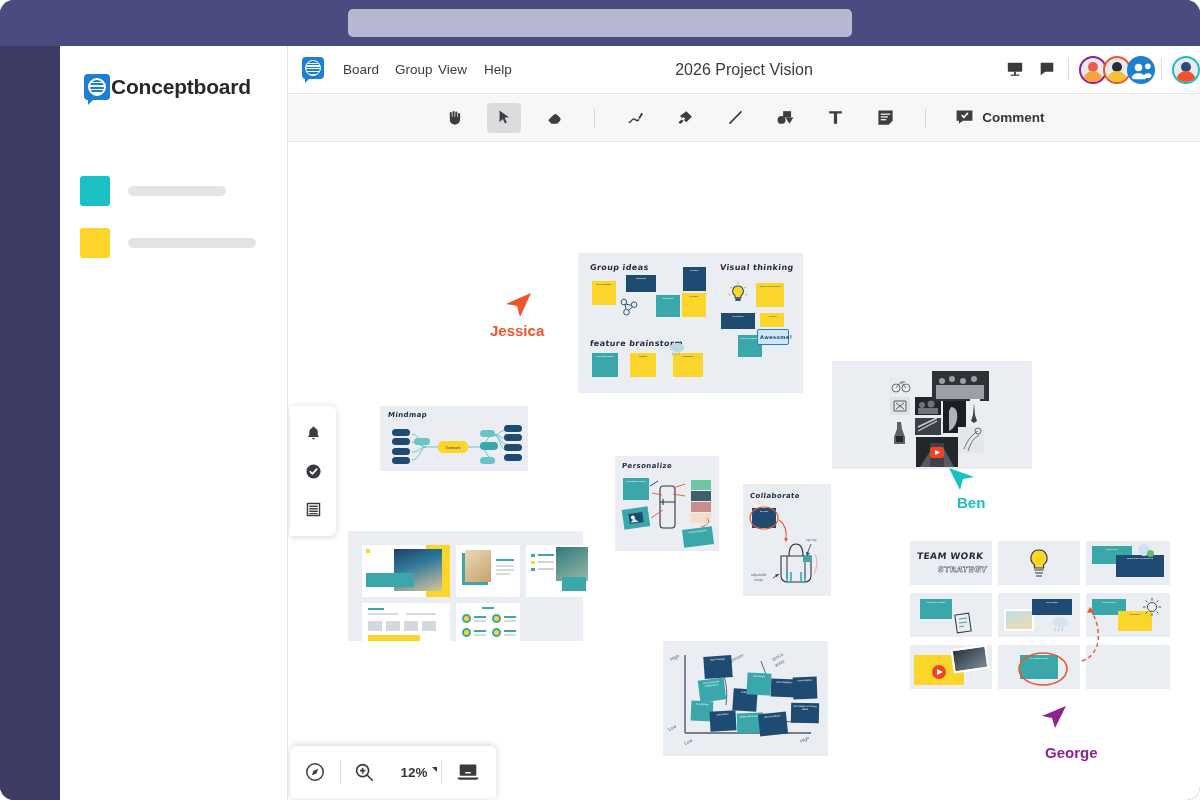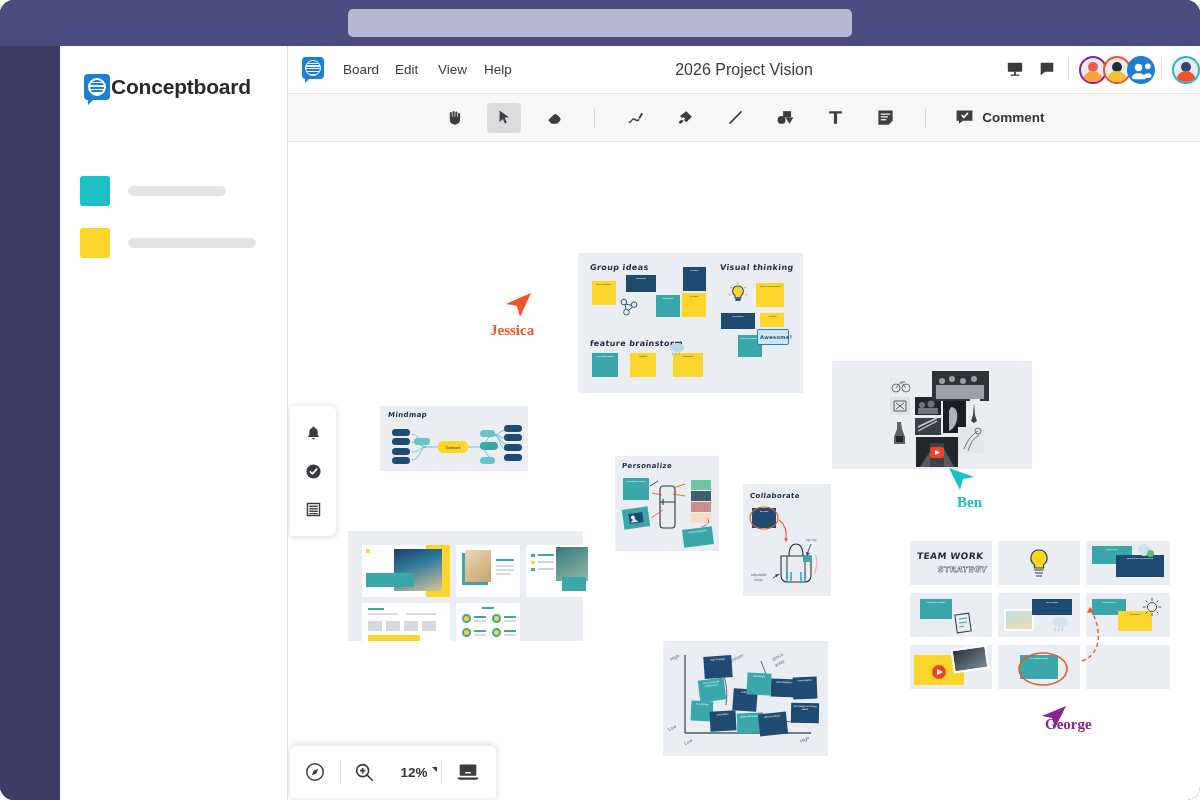--- a/index.html
+++ b/index.html
@@ -145,21 +145,21 @@
   .zb-sep { width: 1px; height: 24px; background: #dddde0; }
   #zoom-value { font-size: 13.5px; font-weight: bold; color: #35363a; }
 
   
   .board { position: absolute; background: #eaeef3; }
   .note { position: absolute; }
   .hand { font-family: "DejaVu Sans", sans-serif; font-weight: bold; color: #1f2a3d;
           letter-spacing: .4px; transform: skewX(-6deg); }
 
   
-  .cursor-wrap { position: absolute; font-family: Liberation Serif, serif; }
+  .cursor-wrap { position: absolute; }
   .cursor-name { position: absolute; font-size: 15px; font-weight: bold; white-space: nowrap; }
 
   .tiny { font-size: 2.4px; line-height: 1.25; text-align: center; color: #fff;
           padding: 2px; overflow: hidden; }
   .tiny.dark { color: #1f3a5f; }
 </style>
 </head>
 <body>
 
 <div id="browser-shell">
@@ -191,21 +191,21 @@
       </div>
     </div>
 
     <div id="main">
 
       <div id="menubar">
         <div class="menu-logo">
             <div class="rings"></div>
           </div>
         <div class="menu-item" style="left:55px">Board</div>
-        <div class="menu-item" style="left:107px">Edit</div>
+        <div class="menu-item" style="left:107px">Group</div>
         <div class="menu-item" style="left:150px">View</div>
         <div class="menu-item" style="left:196px">Help</div>
 
         <div id="board-title">2026 Project Vision</div>
 
         <div class="hdr-icon" style="left:718px">
           <svg width="18" height="18" viewBox="0 0 20 20" fill="#3a3b3f">
             <rect x="2" y="3" width="16" height="10" rx="1"></rect>
               <rect x="9" y="13" width="2" height="4"></rect>
             <rect x="5" y="16" width="10" height="1.6" rx=".8"></rect>
@@ -660,21 +660,21 @@
           <svg width="28" height="26" viewBox="0 0 28 26">
             <path d="M1 2l25 9-11 2-3 11z" fill="#1bbfc4"></path>
           </svg>
           <div class="cursor-name" style="left:9px; top:28px; color:#1bbfc4;">Ben</div>
         </div>
 
         <div class="cursor-wrap" style="left:752px; top:562px;">
           <svg width="28" height="26" viewBox="0 0 28 26">
             <path d="M26 2L2 12l10 2 3 10z" fill="#8b2390"></path>
           </svg>
-          <div class="cursor-name" style="left:5px; top:12px; color:#8b2390;">George</div>
+          <div class="cursor-name" style="left:5px; top:40px; color:#8b2390;">George</div>
         </div>
 
         <div id="float-panel">
           <div class="fp-icon">
             <svg width="17" height="17" viewBox="0 0 24 24" fill="#3a3b3f">
               <path d="M12 2a1.6 1.6 0 011.6 1.6v.6A6 6 0 0118 10v4l2 3H4l2-3v-4a6 6 0 014.4-5.8v-.6A1.6 1.6 0 0112 2z"></path>
               <path d="M10 18.5h4a2 2 0 01-4 0z"></path>
             </svg>
           </div>
           <div class="fp-icon">

